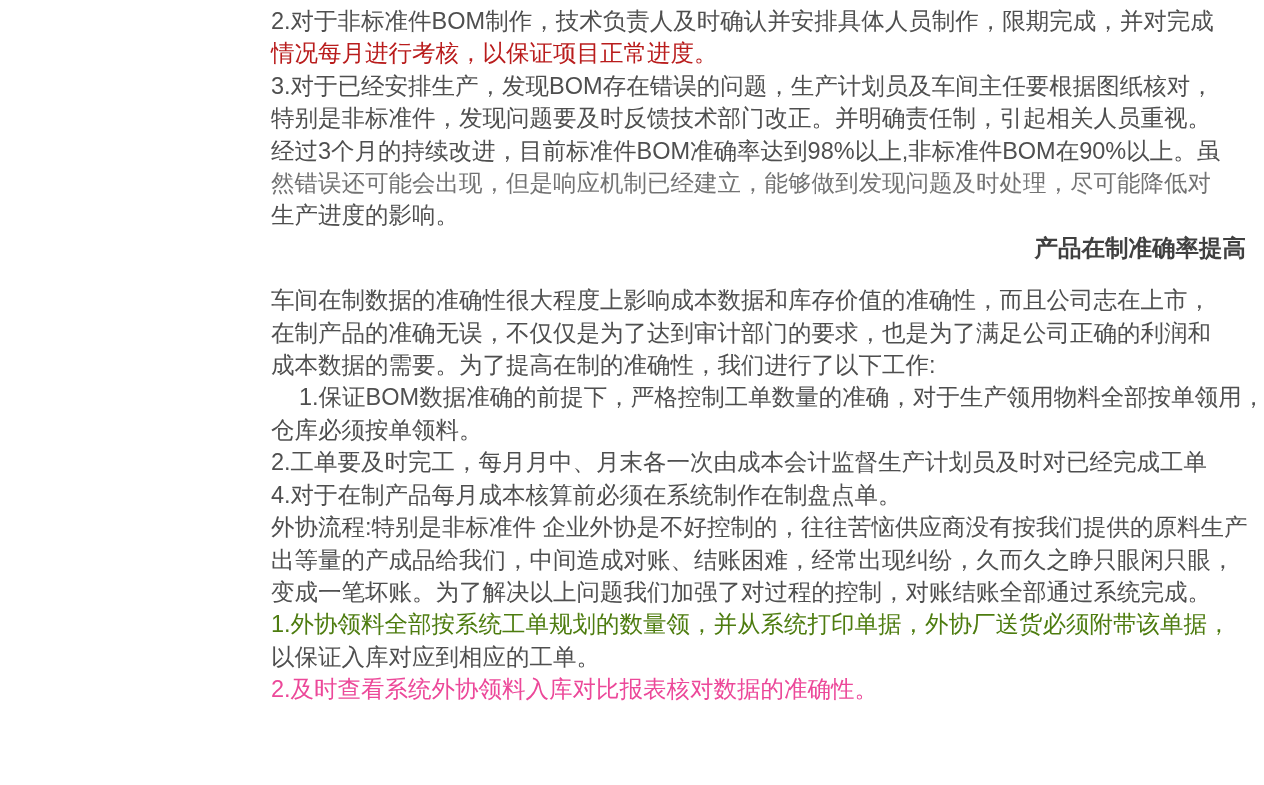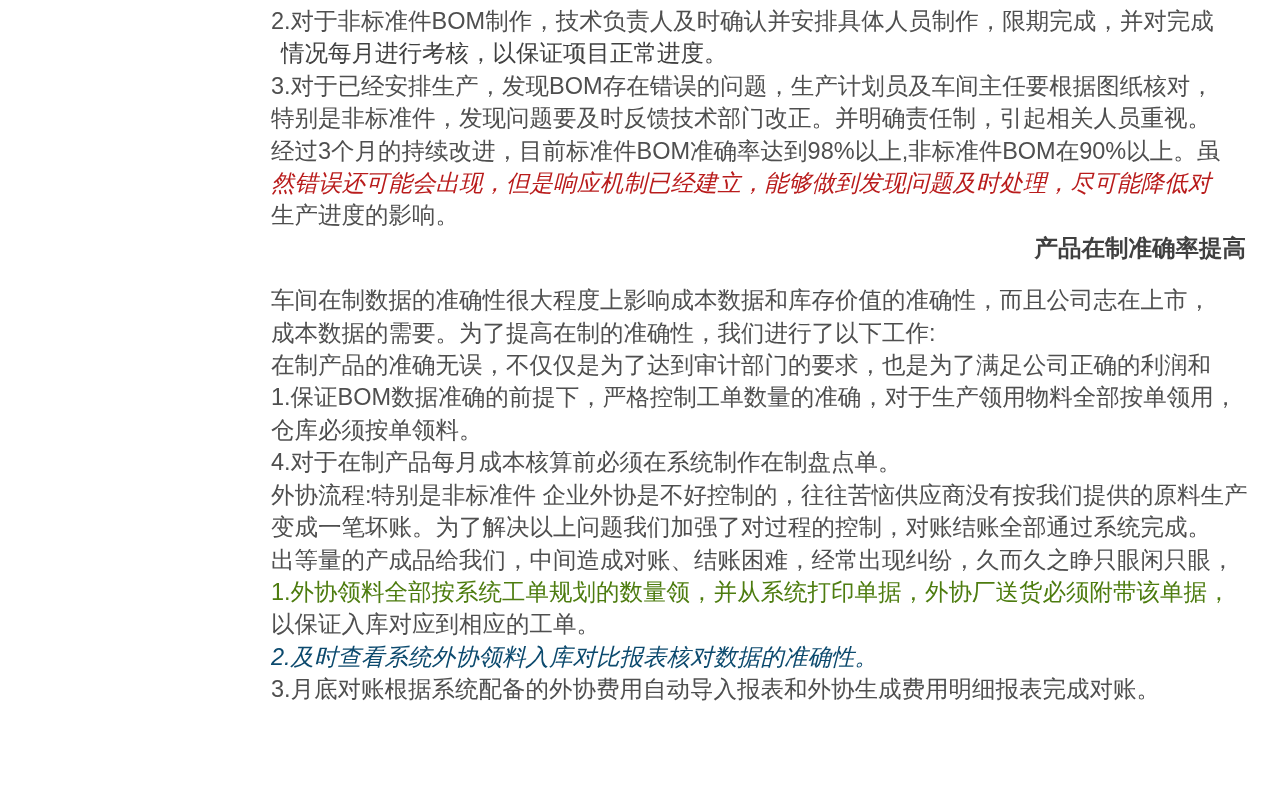--- a/index.html
+++ b/index.html
@@ -35,34 +35,34 @@
     color: #404040;
     text-align: right;
   }
 </style>
 </head>
 <body style="background: rgb(255, 255, 255);">
 
 <div class="page">
   <div class="doc-body" id="doc-body">
       <div class="line" style="color: rgb(79, 79, 79);">2.对于非标准件BOM制作，技术负责人及时确认并安排具体人员制作，限期完成，并对完成</div>
-      <div class="line" style="color: #404040; margin-left: 10px;">情况每月进行考核，以保证项目正常进度。</div>
+      <div class="line" style="color: #b91c1c;">情况每月进行考核，以保证项目正常进度。</div>
       <div class="line" style="color: rgb(79, 79, 79);">3.对于已经安排生产，发现BOM存在错误的问题，生产计划员及车间主任要根据图纸核对，</div>
       <div class="line" style="color: rgb(79, 79, 79);">特别是非标准件，发现问题要及时反馈技术部门改正。并明确责任制，引起相关人员重视。</div>
       <div class="line" style="color: rgb(79, 79, 79);">经过3个月的持续改进，目前标准件BOM准确率达到98%以上,非标准件BOM在90%以上。虽</div>
-      <div class="line" style="color: #b91c1c; font-style: italic;">然错误还可能会出现，但是响应机制已经建立，能够做到发现问题及时处理，尽可能降低对</div>
+      <div class="line" style="color: #737373;">然错误还可能会出现，但是响应机制已经建立，能够做到发现问题及时处理，尽可能降低对</div>
       <div class="line" style="color: rgb(79, 79, 79);">生产进度的影响。</div>
       <div class="line heading" style="color: rgb(64, 64, 64);"> 产品在制准确率提高</div>
       <div class="line" style="color: rgb(79, 79, 79); margin-top: 20px;">车间在制数据的准确性很大程度上影响成本数据和库存价值的准确性，而且公司志在上市，</div>
+      <div class="line" style="color: rgb(79, 79, 79);">在制产品的准确无误，不仅仅是为了达到审计部门的要求，也是为了满足公司正确的利润和</div>
       <div class="line" style="color: rgb(79, 79, 79);">成本数据的需要。为了提高在制的准确性，我们进行了以下工作:</div>
-      <div class="line" style="color: rgb(79, 79, 79);">在制产品的准确无误，不仅仅是为了达到审计部门的要求，也是为了满足公司正确的利润和</div>
-      <div class="line" style="color: rgb(79, 79, 79);">1.保证BOM数据准确的前提下，严格控制工单数量的准确，对于生产领用物料全部按单领用，</div>
+      <div class="line" style="color: rgb(79, 79, 79); margin-left: 28px;">1.保证BOM数据准确的前提下，严格控制工单数量的准确，对于生产领用物料全部按单领用，</div>
       <div class="line" style="color: rgb(79, 79, 79);">仓库必须按单领料。</div>
+      <div class="line" style="color: rgb(79, 79, 79);">2.工单要及时完工，每月月中、月末各一次由成本会计监督生产计划员及时对已经完成工单</div>
       <div class="line" style="color: rgb(79, 79, 79);">4.对于在制产品每月成本核算前必须在系统制作在制盘点单。</div>
       <div class="line" style="color: rgb(79, 79, 79);">外协流程:特别是非标准件 企业外协是不好控制的，往往苦恼供应商没有按我们提供的原料生产</div>
+      <div class="line" style="color: rgb(79, 79, 79);">出等量的产成品给我们，中间造成对账、结账困难，经常出现纠纷，久而久之睁只眼闲只眼，</div>
       <div class="line" style="color: rgb(79, 79, 79);">变成一笔坏账。为了解决以上问题我们加强了对过程的控制，对账结账全部通过系统完成。</div>
-      <div class="line" style="color: rgb(79, 79, 79);">出等量的产成品给我们，中间造成对账、结账困难，经常出现纠纷，久而久之睁只眼闲只眼，</div>
       <div class="line" style="color: #4d7c0f;">1.外协领料全部按系统工单规划的数量领，并从系统打印单据，外协厂送货必须附带该单据，</div>
       <div class="line" style="color: rgb(79, 79, 79);">以保证入库对应到相应的工单。</div>
-      <div class="line" style="color: #0c4a6e; font-style: italic;">2.及时查看系统外协领料入库对比报表核对数据的准确性。</div>
-      <div class="line" style="color: rgb(79, 79, 79);">3.月底对账根据系统配备的外协费用自动导入报表和外协生成费用明细报表完成对账。</div>
+      <div class="line" style="color: #ec4899;">2.及时查看系统外协领料入库对比报表核对数据的准确性。</div>
     </div>
 </div>
 
 </body></html>

